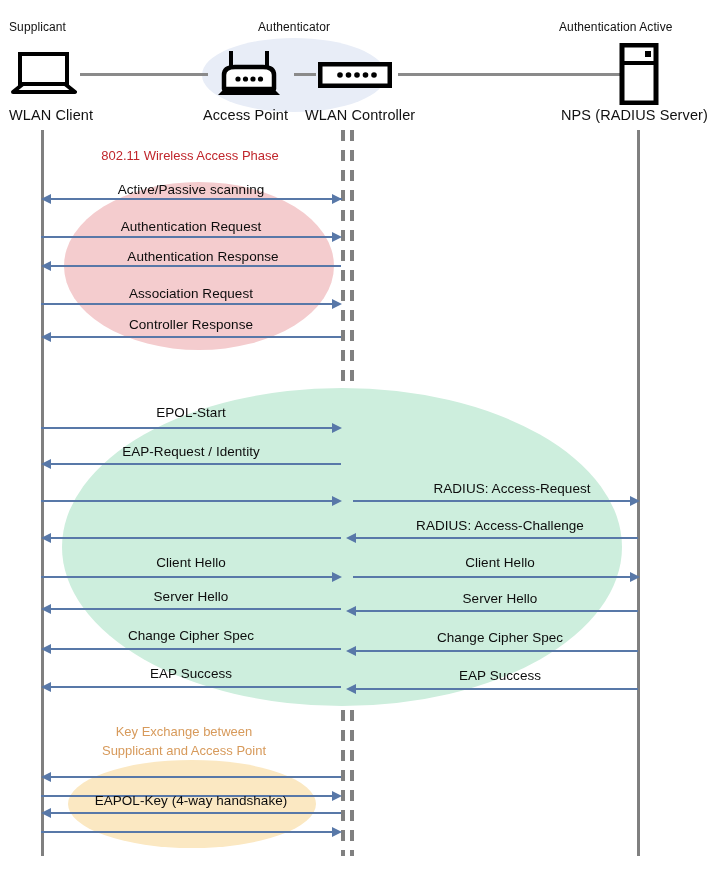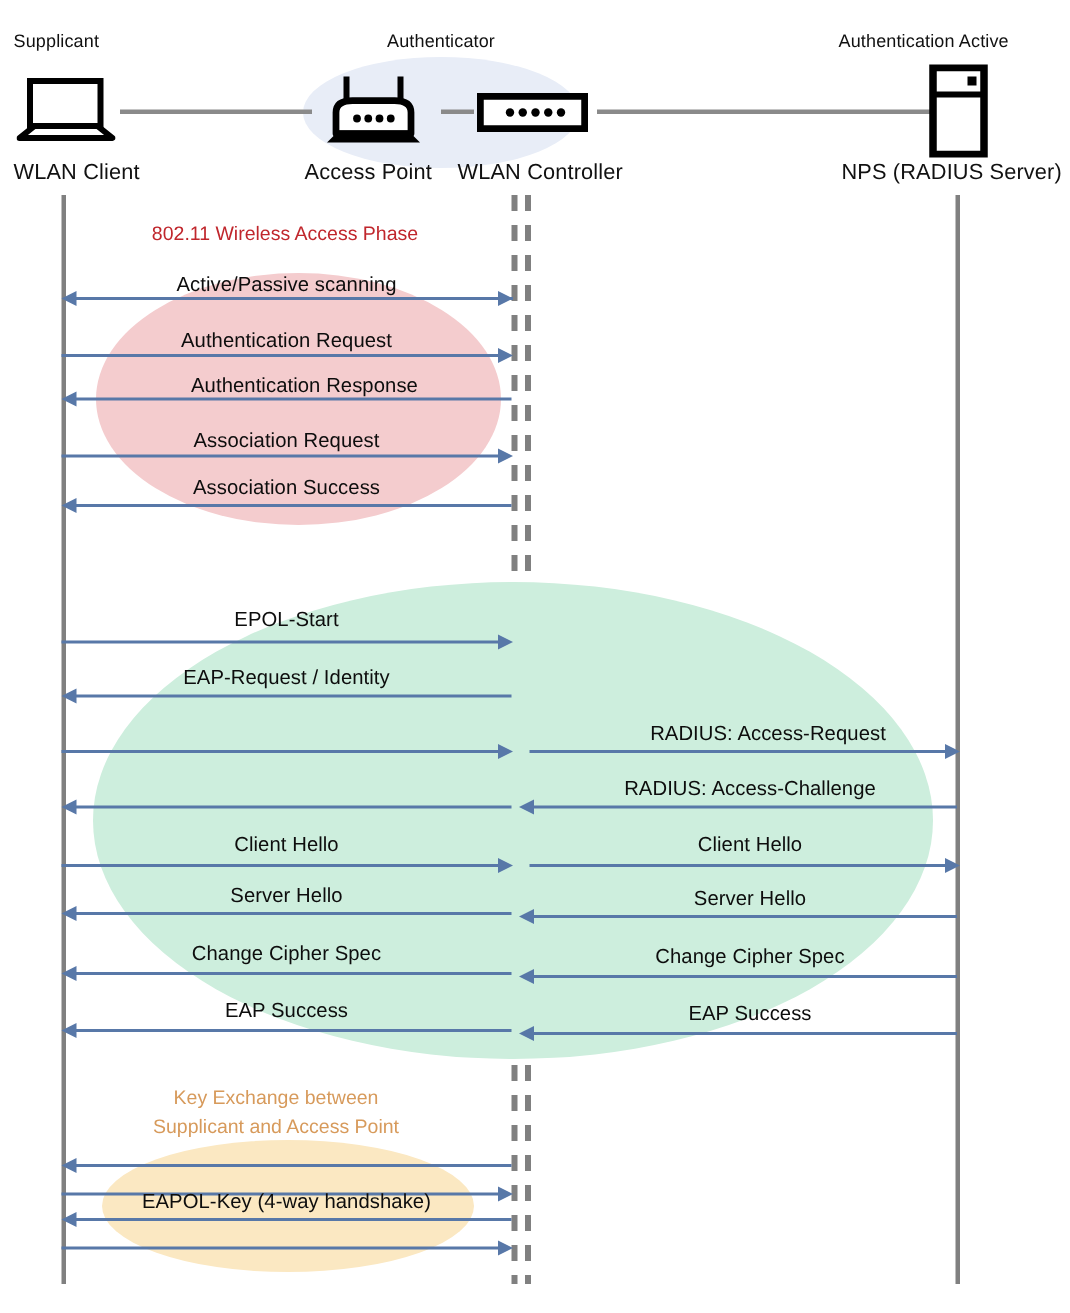--- a/index.html
+++ b/index.html
@@ -195,21 +195,21 @@
   <div class="arrow-head right" style="left:332px; top:232px;"></div>
 
   <div class="msg-label" style="left:41px; top:249px; width:324px;">Authentication Response</div>
   <div class="arrow-line" style="left:44px; top:265px; width:297px;"></div>
   <div class="arrow-head left" style="left:41px; top:261px;"></div>
 
   <div class="msg-label" style="left:41px; top:286px; width:300px;">Association Request</div>
   <div class="arrow-line" style="left:41px; top:303px; width:298px;"></div>
   <div class="arrow-head right" style="left:332px; top:299px;"></div>
 
-  <div class="msg-label" style="left:41px; top:317px; width:300px;">Association Success</div>
+  <div class="msg-label" style="left:41px; top:317px; width:300px;">Controller Response</div>
   <div class="arrow-line" style="left:44px; top:336px; width:297px;"></div>
   <div class="arrow-head left" style="left:41px; top:332px;"></div>
 
   <div class="msg-label" style="left:41px; top:405px; width:300px;">EPOL-Start</div>
   <div class="arrow-line" style="left:41px; top:427px; width:298px;"></div>
   <div class="arrow-head right" style="left:332px; top:423px;"></div>
 
   <div class="msg-label" style="left:41px; top:444px; width:300px;">EAP-Request / Identity</div>
   <div class="arrow-line" style="left:44px; top:463px; width:297px;"></div>
   <div class="arrow-head left" style="left:41px; top:459px;"></div>

